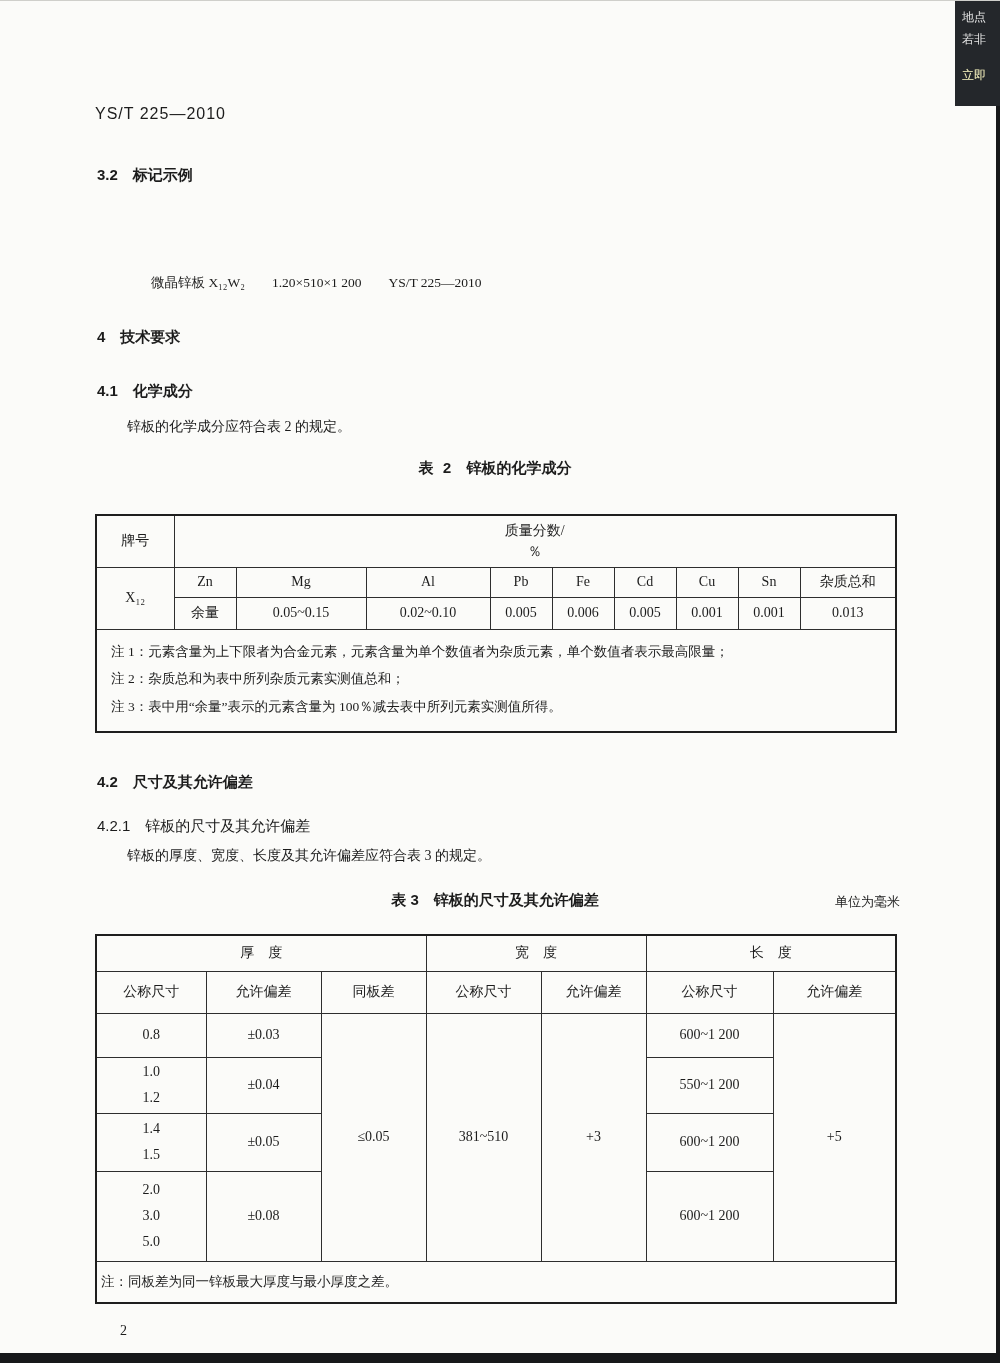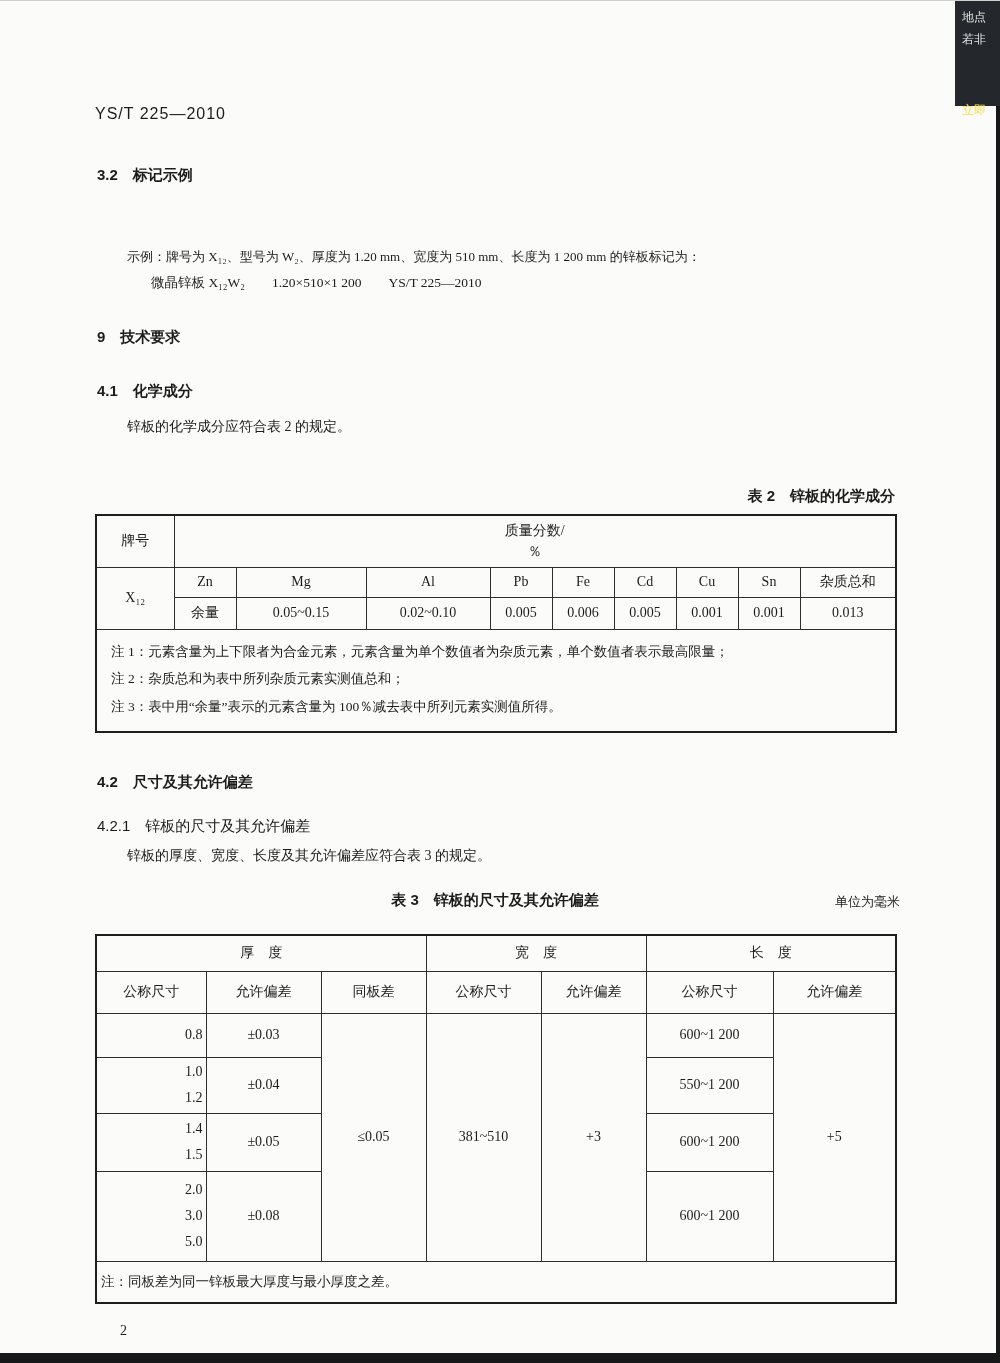--- a/index.html
+++ b/index.html
@@ -27,60 +27,59 @@
   .s32-para1 { left:127px; top:215px; }
   .s32-example { left:127px; top:247px; }
   .s32-marking { left:127px; top:273px; font-size:13.5px; white-space:pre;margin-left:24px; }
   .s4-heading { left:97px; top:327px; }
   .s41-heading { left:97px; top:381px; }
   .s41-para { left:127px; top:417px;text-align:right; }
   .s42-heading { left:97px; top:772px; }
   .s421-heading { left:97px; top:816px; }
   .s421-para { left:127px; top:846px; }
 
-  .t2-title { left:95px; top:486px; width:800px; text-align:right; font-size:15px; font-weight:bold; }
+  .t2-title { left:95px; top:458px; width:800px; text-align:center; font-size:15px; font-weight:bold;font-family:Liberation Mono, monospace; }
   .t3-title { left:95px; top:890px; width:800px; text-align:center; font-size:15px; font-weight:bold; }
   .t3-unit { top:892px; width:900px; left:0; text-align:right; font-size:13px; }
 
   table { position:absolute; border-collapse:collapse; table-layout:fixed; background:transparent; z-index:1; }
   td { border:1px solid #2e2e2e; text-align:center; vertical-align:middle; font-size:14px; padding:1px 3px; }
   .table2 { left:95px; top:513px; width:800px; border:2px solid #1e1e1e; }
   .table3 { left:95px; top:933px; width:800px; border:2px solid #1e1e1e; }
 
   .mf-cell div { line-height:1.5; }
   .notes-cell { text-align:left; padding:8px 14px 10px 14px; font-size:13.5px; }
   .notes-cell div { line-height:2.05; }
-  .ml { white-space:pre-line; line-height:26px;text-align:right; }
+  .ml { white-space:pre-line; line-height:26px; }
   .note3-cell { text-align:left; padding-left:4px; font-size:13.5px; height:42px; }
 
   .page-number { left:120px; top:1322px; font-size:14px; }
 
   .right-strip { top:0; right:0; width:4px; height:1363px; background:#17181a; z-index:3; }
   .bottom-strip { left:0; bottom:0; width:1000px; height:10px; background:#17181a; z-index:3; }
   .overlay-panel {
     top:0; right:0; width:45px; height:105px; background:#24272b; z-index:4;
     color:#e6e6e6; font-size:12px; padding:5px 0 0 7px;
     font-family:"Liberation Sans","DejaVu Sans",sans-serif;
   }
   .overlay-panel .ov-line { line-height:22px; white-space:nowrap; overflow:hidden; }
-  .overlay-link { position:absolute; left:7px; top:66px; color:#fde047; cursor:pointer; white-space:nowrap;margin-top:35px; }
+  .overlay-link { position:absolute; left:7px; top:66px; color:#fef9c3; cursor:pointer; white-space:nowrap; }
 </style>
 </head>
 <body>
 
 <div class="page">
 
 
   <div class="abs doc-number sans">YS/T 225—2010</div>
 
   <div class="abs h-bold sans s32-heading">3.2　标记示例</div>
-  <div class="abs para-small s32-example">示例：牌号为 X₁₂、型号为 W₂、厚度为 1.20 mm、宽度为 510 mm、长度为 1 200 mm 的锌板标记为：</div>
   <div class="abs s32-marking para">微晶锌板 X₁₂W₂　　1.20×510×1 200　　YS/T 225—2010</div>
 
-  <div class="abs h-bold sans s4-heading">9　技术要求</div>
+  <div class="abs h-bold sans s4-heading">4　技术要求</div>
   <div class="abs h-bold sans s41-heading">4.1　化学成分</div>
   <div class="abs para s41-para">锌板的化学成分应符合表 2 的规定。</div>
 
   <div class="abs t2-title sans">表 2　锌板的化学成分</div>
 
   <table class="table2">
     <colgroup>
       <col style="width:78px">
         <col style="width:62px">
         <col style="width:130px">

